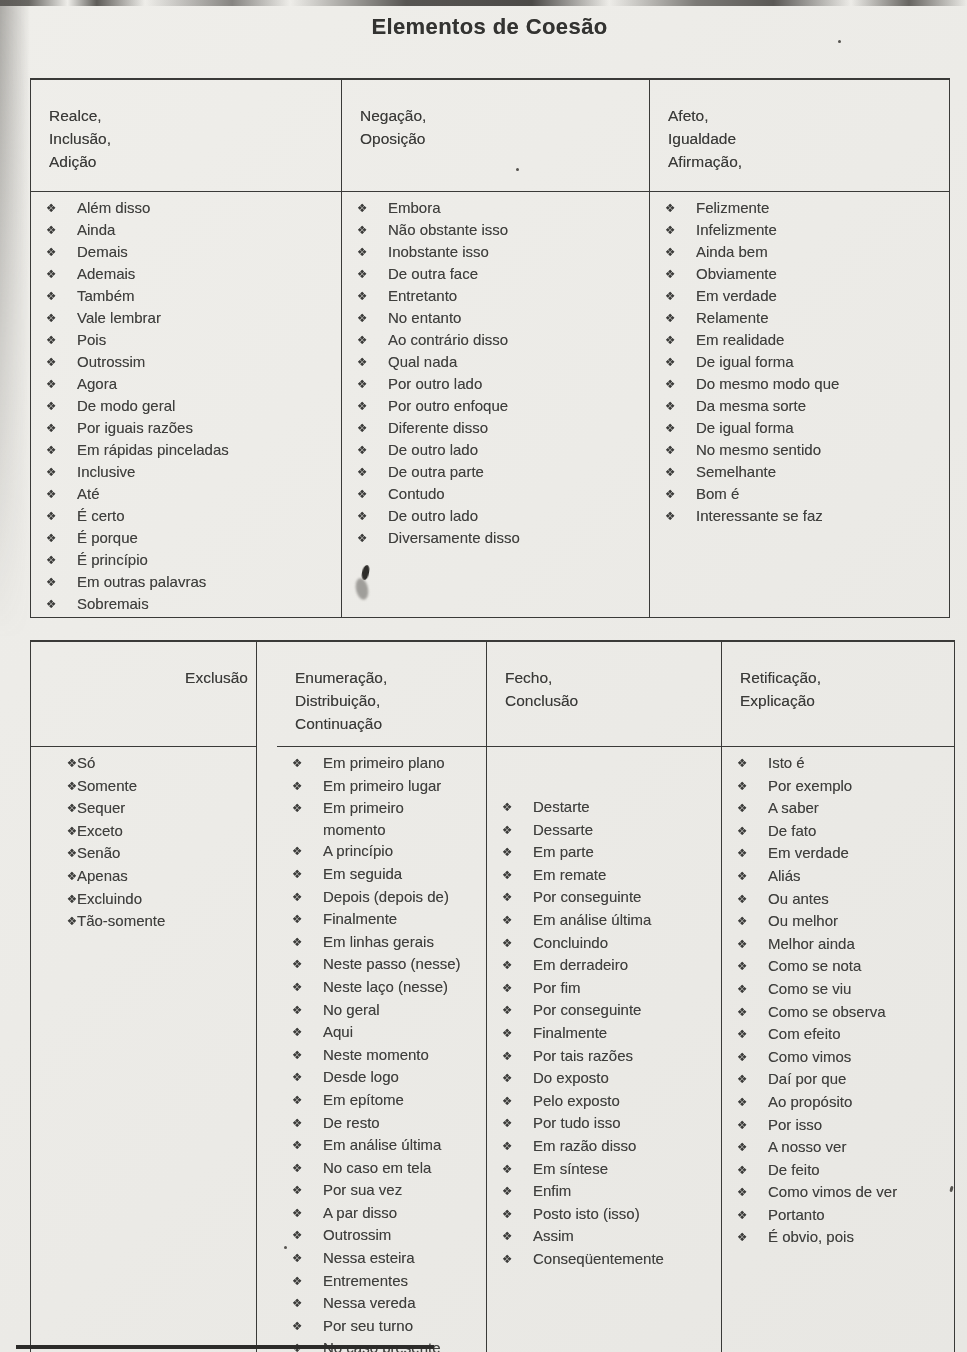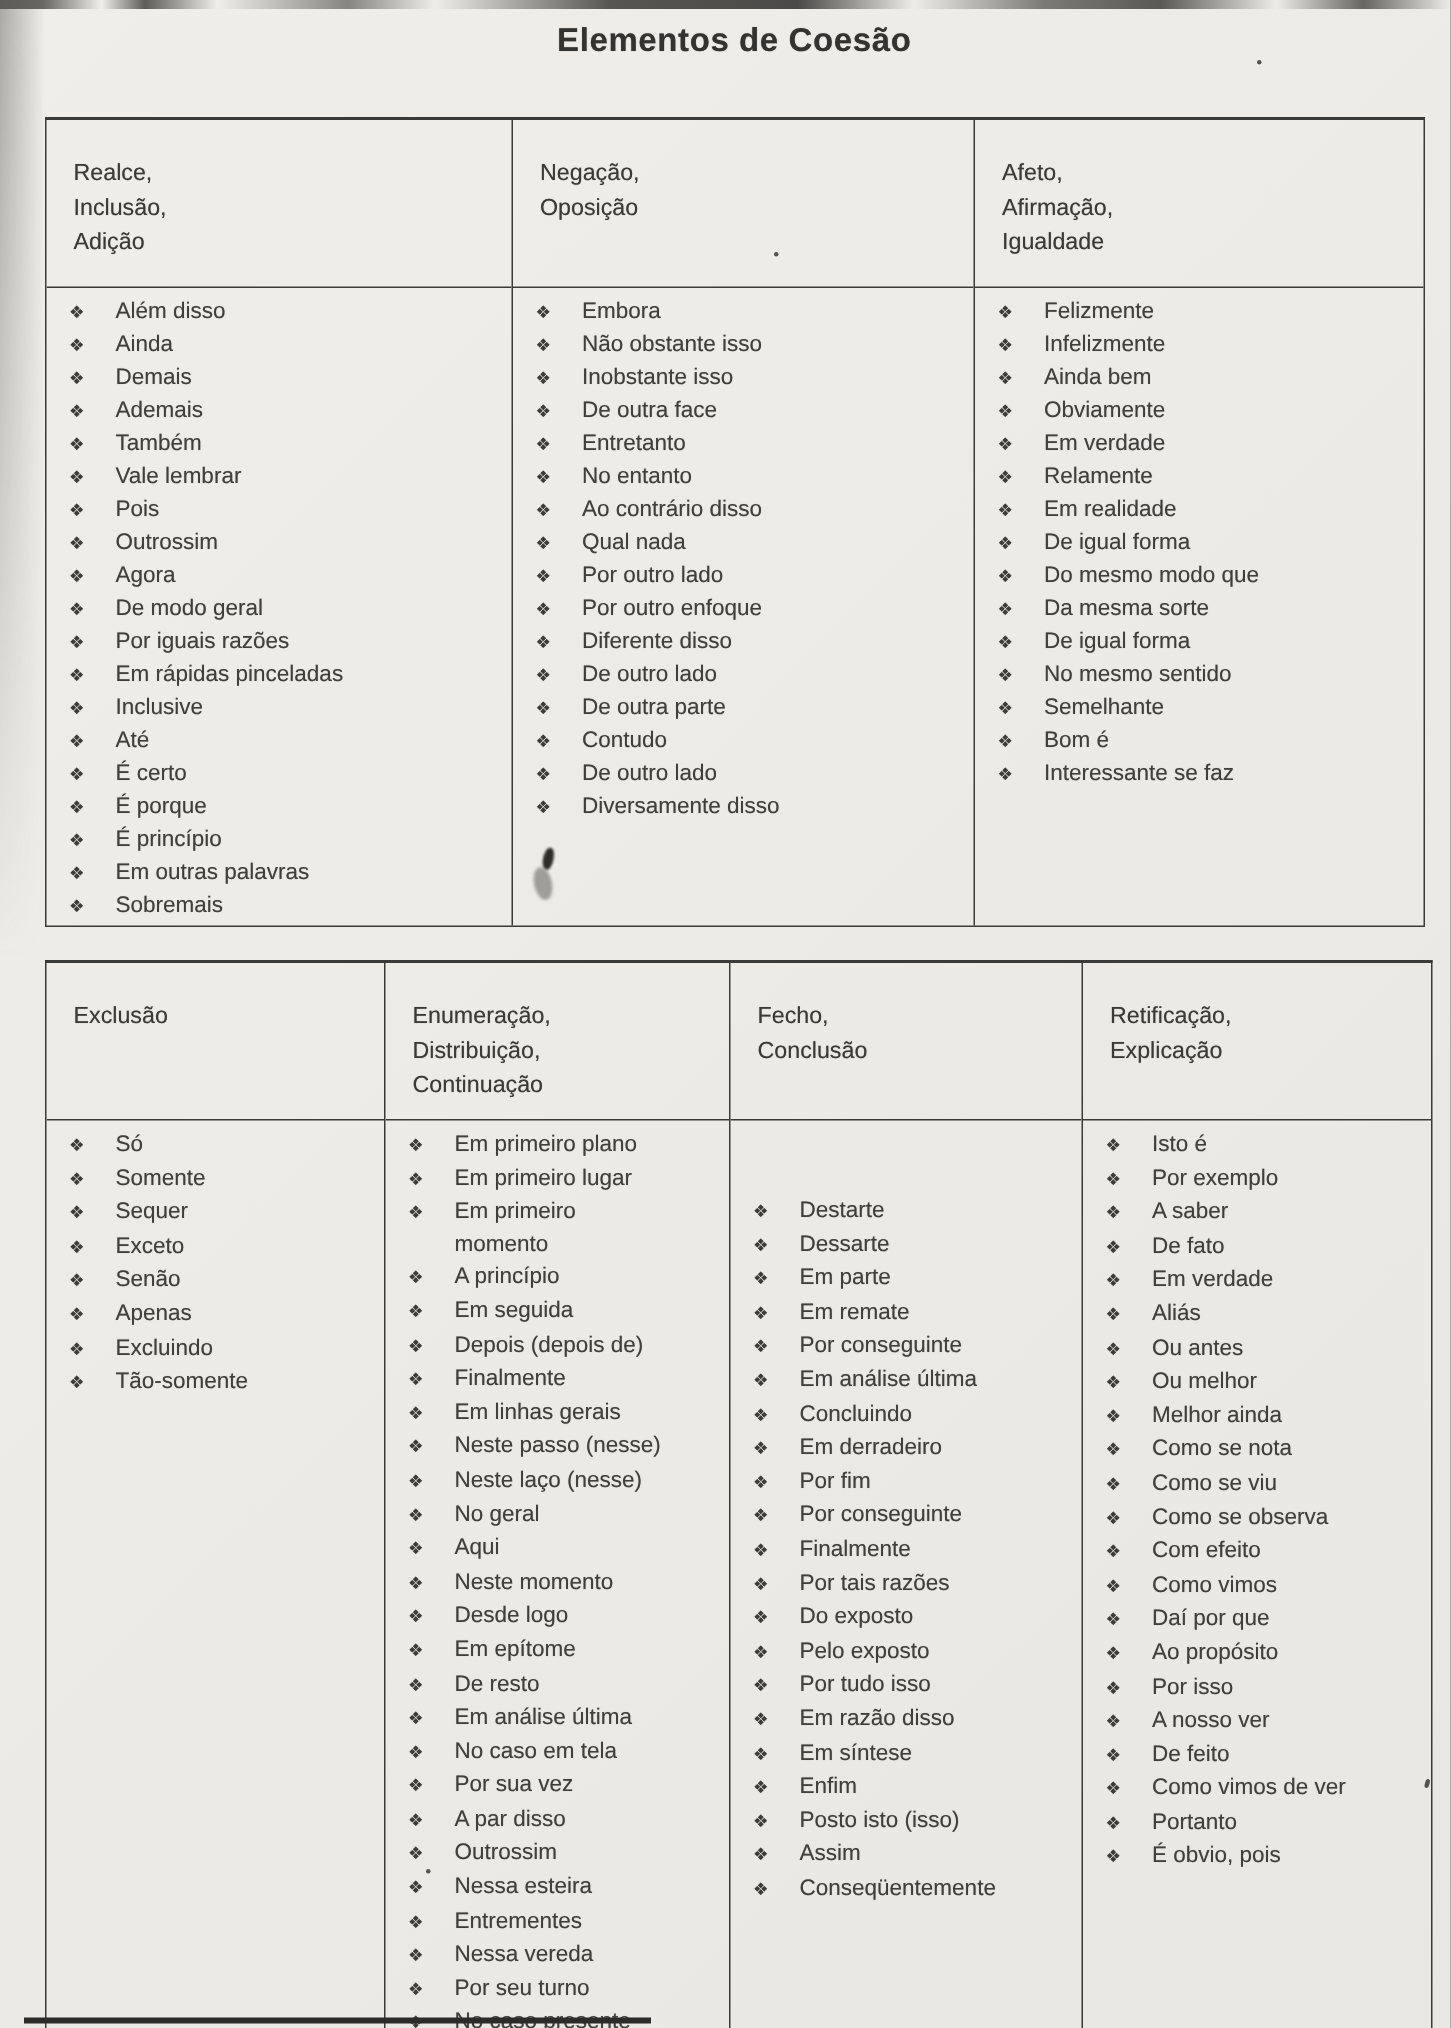--- a/index.html
+++ b/index.html
@@ -50,22 +50,22 @@
     border:1.6px solid #3a3a38;border-top-width:2.2px;
   }
   #table1{left:30px;top:78px;width:920px;height:540px;}
   #table2{left:30px;top:640px;width:925px;height:712px;border-bottom:none;}
 
   .col{box-sizing:border-box;display:flex;flex-direction:column;overflow:hidden;}
   .col + .col{border-left:1.4px solid #3a3a38;}
   #table1 .col:nth-child(1){flex:0 0 310px;}
   #table1 .col:nth-child(2){flex:0 0 308px;}
   #table1 .col:nth-child(3){flex:1;}
-  #table2 .col:nth-child(1){flex:0 0 225px;}
-  #table2 .col:nth-child(2){flex:0 0 230px;}
+  #table2 .col:nth-child(1){flex:0 0 225px;text-align:right;}
+  #table2 .col:nth-child(2){flex:0 0 230px;padding-left:20px;}
   #table2 .col:nth-child(3){flex:0 0 235px;gap:44px;}
   #table2 .col:nth-child(4){flex:1;}
 
   .col-header{
     box-sizing:border-box;border-bottom:1.8px solid #3a3a38;
     padding:24px 8px 0 18px;font-size:15.5px;line-height:23px;color:#3a3a38;
     text-shadow:0 0 .5px rgba(55,55,53,.5);
   }
   #table1 .col-header{height:112px;}
   #table2 .col-header{height:105px;}
@@ -247,22 +247,22 @@
           </div>
           <div class="list-item">
             <span class="bullet">❖</span>
             <span class="item-text">Diversamente disso</span>
           </div>
         </div>
       </div>
       <div class="col">
         <div class="col-header">
           <div>Afeto,</div>
+          <div>Igualdade</div>
           <div>Afirmação,</div>
-          <div>Igualdade</div>
         </div>
         <div class="col-body">
           <div class="list-item">
             <span class="bullet">❖</span>
             <span class="item-text">Felizmente</span>
           </div>
           <div class="list-item">
             <span class="bullet">❖</span>
             <span class="item-text">Infelizmente</span>
           </div>

